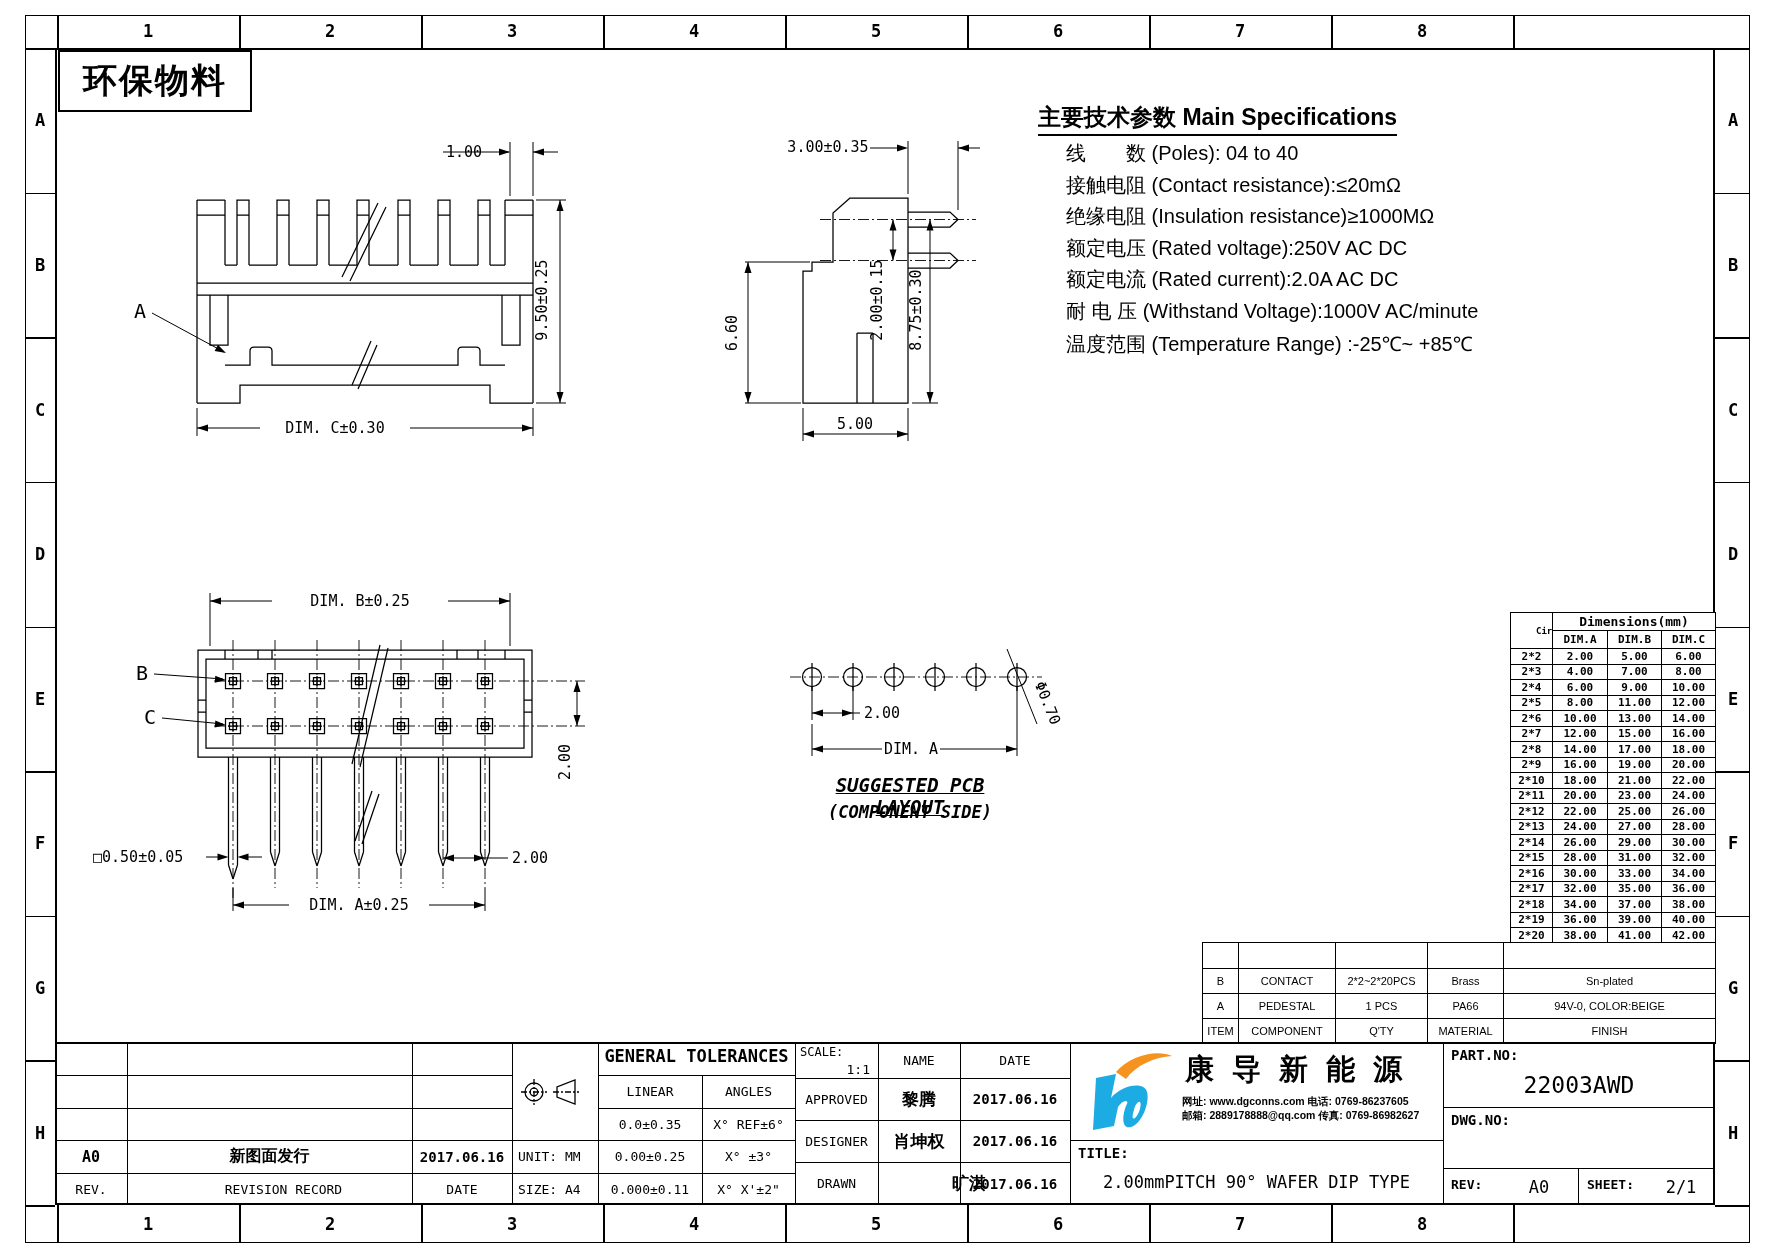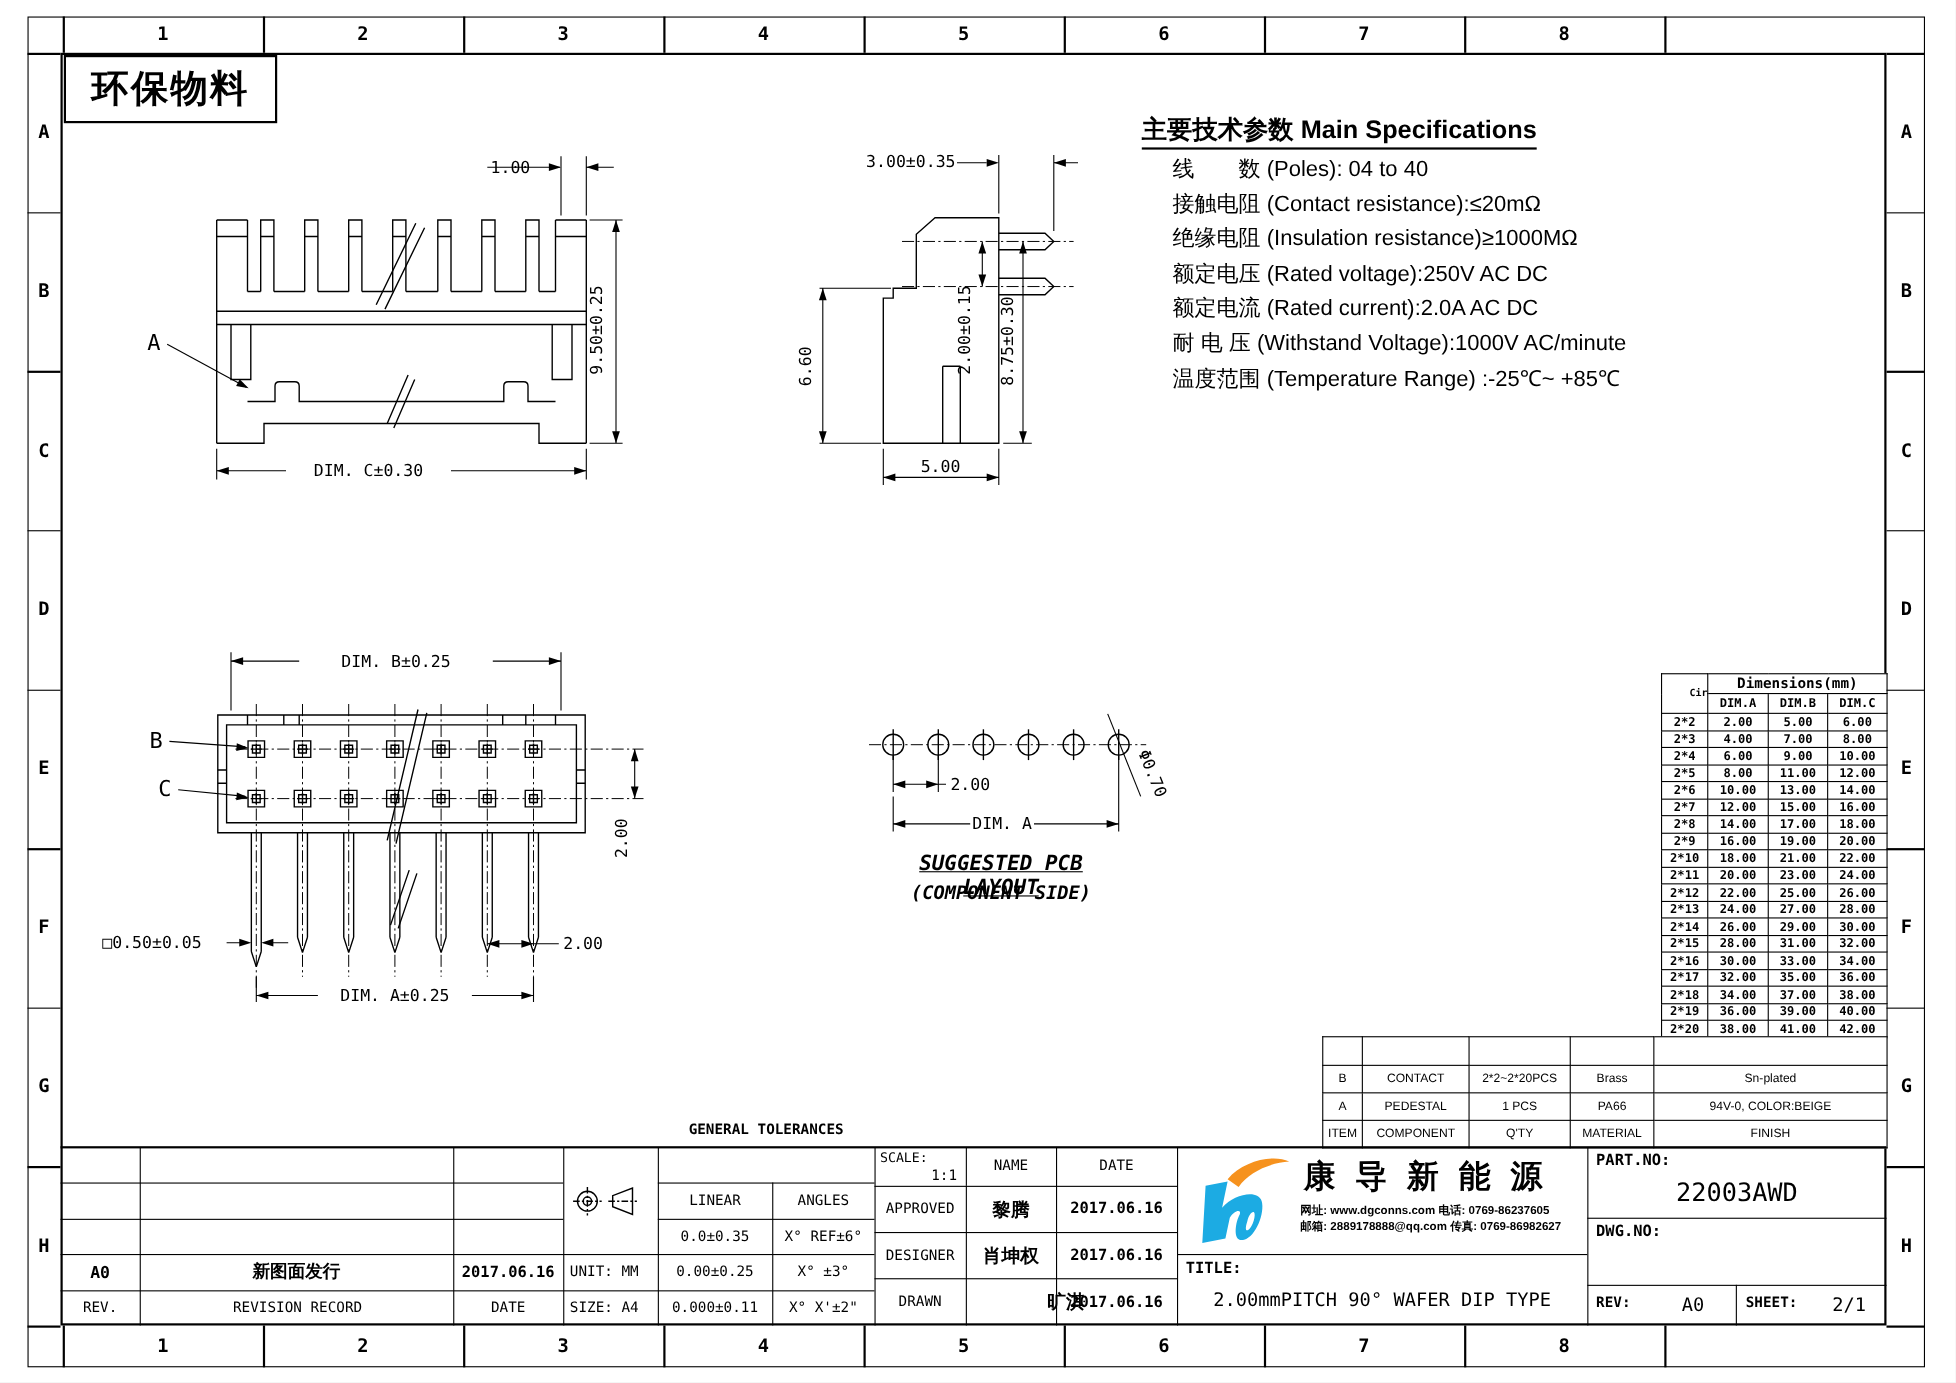--- a/index.html
+++ b/index.html
@@ -423,38 +423,38 @@
   <div class="line" style="left:795px;top:1120px;width:275px;height:1.4px;"></div>
   <div class="line" style="left:795px;top:1162px;width:275px;height:1.4px;"></div>
   <div class="line" style="left:1070px;top:1140px;width:373px;height:1.4px;"></div>
   <div class="line" style="left:1443px;top:1107px;width:272px;height:1.4px;"></div>
   <div class="line" style="left:1443px;top:1168px;width:272px;height:1.4px;"></div>
 
   <div class="cellc" style="left:55px;top:1140px;width:72px;height:33px;font-size:15px;font-weight:bold;">A0</div>
   <div class="cellc cjk" style="left:127px;top:1140px;width:285px;height:33px;font-size:16px;font-weight:bold;">新图面发行</div>
   <div class="cellc" style="left:412px;top:1140px;width:100px;height:33px;font-size:14px;font-weight:bold;">2017.06.16</div>
   <div class="cellc" style="left:55px;top:1173px;width:72px;height:32px;font-size:13px;">REV.</div>
-  <div class="cellc" style="left:128px;top:1173px;width:285px;height:32px;font-size:13px;">REVISION RECORD</div>
+  <div class="cellc" style="left:141px;top:1173px;width:285px;height:32px;font-size:13px;">REVISION RECORD</div>
   <div class="cellc" style="left:412px;top:1173px;width:100px;height:32px;font-size:13px;">DATE</div>
 
   <div class="cellc" style="left:512px;top:1043px;width:86px;height:97px;">
     <svg width="72" height="36" viewBox="0 0 72 36" style="position:static;">
       <g stroke="#000" stroke-width="1.3" fill="none">
         <circle cx="15" cy="18" r="9"></circle>
           <circle cx="15" cy="18" r="3.8"></circle>
         <path d="M2,18 H28 M15,5 V31" stroke-dasharray="6 2 2 2"></path>
         <path d="M56,6 V30 L38,23 V13 Z"></path>
         <path d="M34,18 H60" stroke-dasharray="6 2 2 2"></path>
       </g>
     </svg>
   </div>
   <div class="celll" style="left:518px;top:1140px;width:80px;height:33px;font-size:13px;">UNIT: MM</div>
   <div class="celll" style="left:518px;top:1173px;width:80px;height:32px;font-size:13px;">SIZE: A4</div>
 
-  <div class="cellc" style="left:598px;top:1011px;width:197px;height:32px;font-size:13px;font-weight:bold;">GENERAL TOLERANCES</div>
+  <div class="cellc" style="left:598px;top:1040px;width:197px;height:32px;font-size:17px;font-weight:bold;">GENERAL TOLERANCES</div>
   <div class="cellc" style="left:598px;top:1075px;width:104px;height:33px;font-size:13px;">LINEAR</div>
   <div class="cellc" style="left:702px;top:1075px;width:93px;height:33px;font-size:13px;">ANGLES</div>
 
   <div class="abs" style="left:795px;top:1043px;width:83px;height:35px;">
     <div style="position:absolute;left:5px;top:2px;font-size:12px;">SCALE:</div>
     <div style="position:absolute;right:8px;bottom:1px;font-size:13px;">1:1</div>
   </div>
   <div class="cellc" style="left:878px;top:1043px;width:82px;height:35px;font-size:13px;">NAME</div>
   <div class="cellc" style="left:960px;top:1043px;width:110px;height:35px;font-size:13px;">DATE</div>
 

